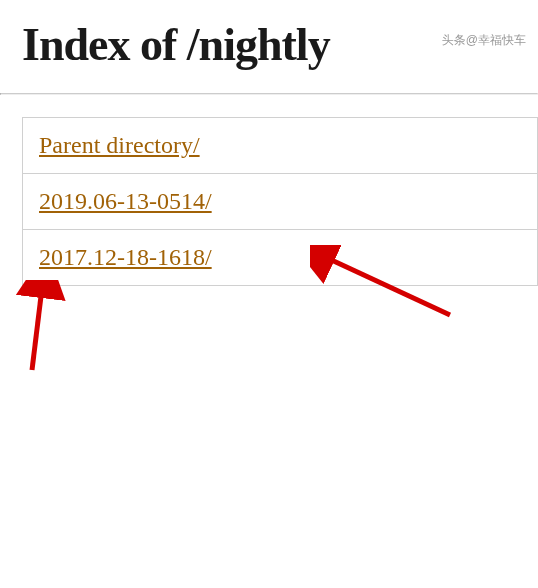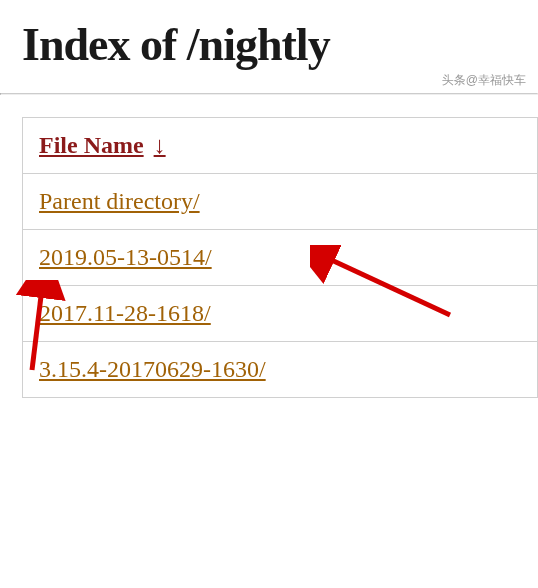--- a/index.html
+++ b/index.html
@@ -63,46 +63,38 @@
       position: absolute;
       pointer-events: none;
     }
     .watermark {
       position: absolute;
       top: 32px;
       right: 12px;
       font-size: 12px;
       color: #999;
       font-family: sans-serif;
-      margin-top: 40px;
     }
   </style>
 </head>
 <body>
 
 <h1 class="page-title">Index of /nightly</h1>
 
 <hr class="divider">
 
 <div class="table-container">
-  <div class="header-row">
-    <a class="header-label">File Name</a>
-    <a class="sort-arrow">↓</a>
-  </div>
   <div class="file-row">
     <a class="file-link">Parent directory/</a>
   </div>
   <div class="file-row">
-    <a class="file-link">2019.05-13-0514/</a>
+    <a class="file-link">2019.06-13-0514/</a>
   </div>
   <div class="file-row">
-    <a class="file-link">2017.11-28-1618/</a>
-  </div>
-  <div class="file-row">
-    <a class="file-link">3.15.4-20170629-1630/</a>
+    <a class="file-link">2017.12-18-1618/</a>
   </div>
 </div>
 
 <svg class="arrow-annotation" style="left:2px; top:280px; width:70px; height:100px;">
   <defs>
     <marker id="arrowhead1" markerWidth="10" markerHeight="10" refX="2" refY="5" orient="auto">
       <polygon points="0 0, 10 5, 0 10" fill="#d40000"></polygon>
     </marker>
   </defs>
   <line x1="30" y1="90" x2="40" y2="8" stroke="#d40000" stroke-width="5" marker-end="url(#arrowhead1)"></line>

